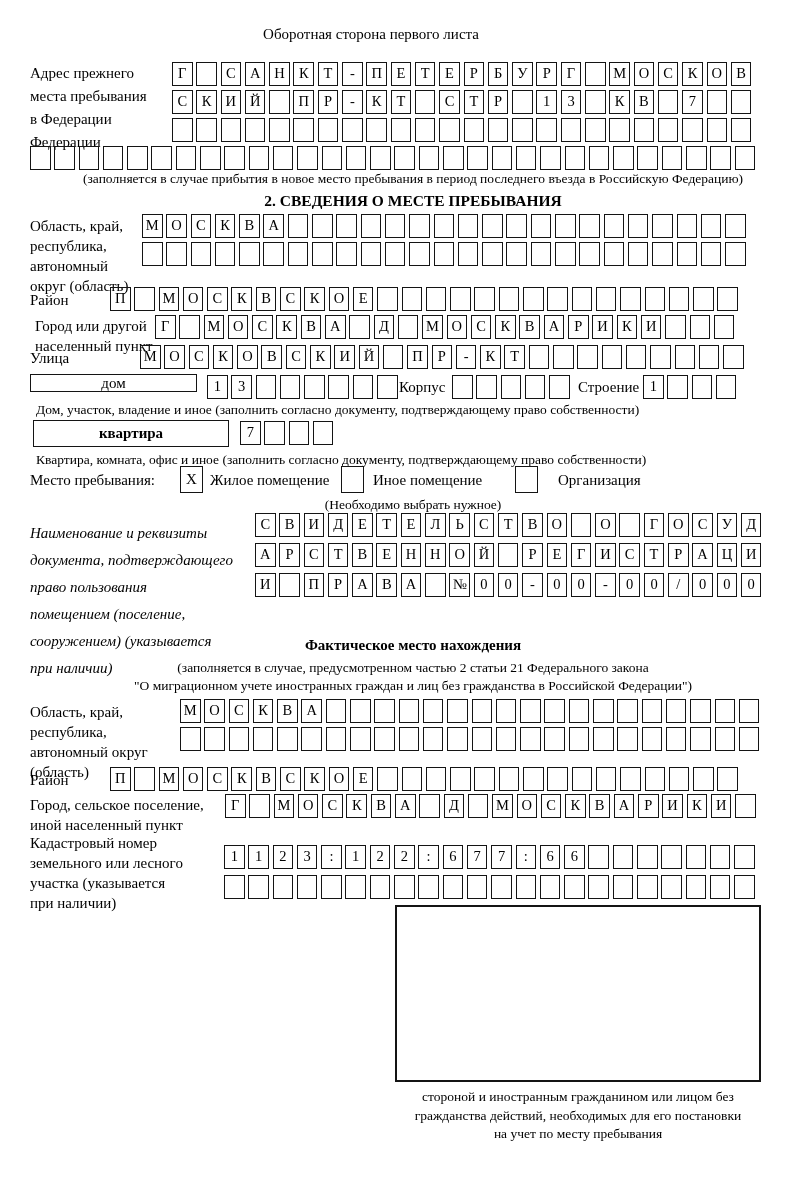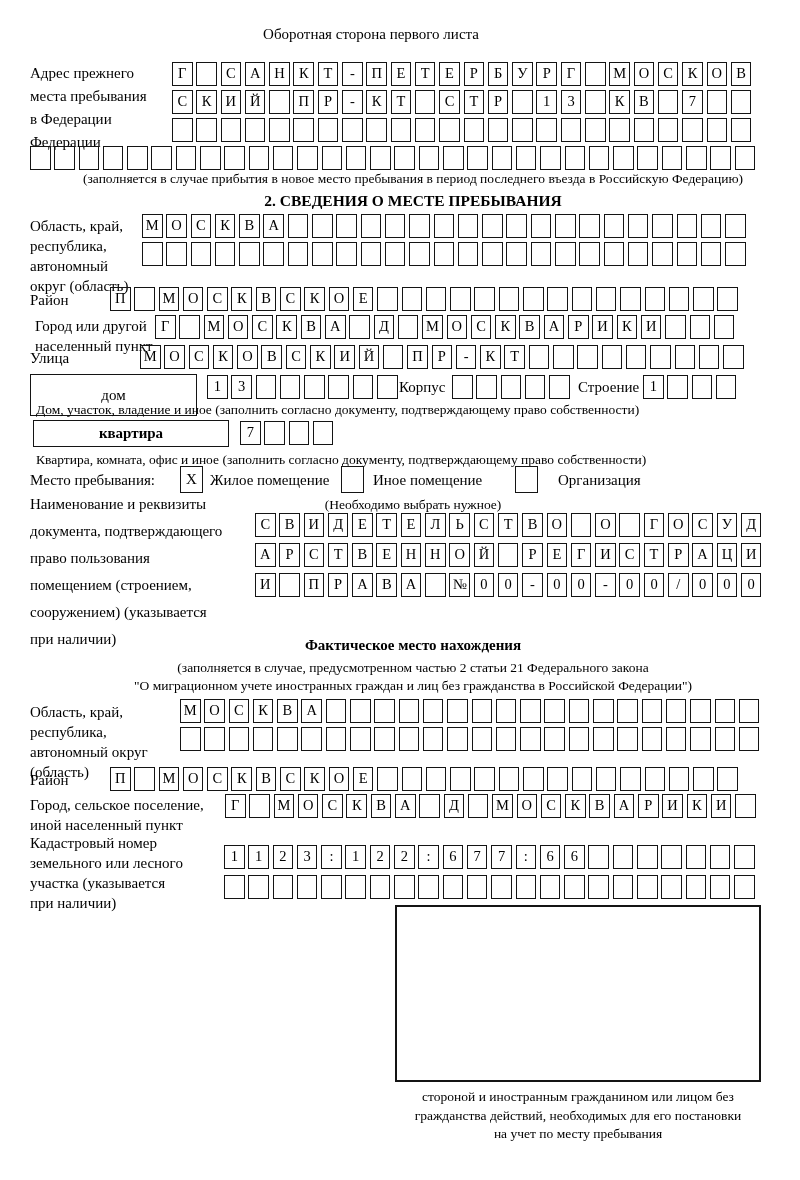--- a/index.html
+++ b/index.html
@@ -307,21 +307,21 @@
     <span class="cbox"></span>
     <span class="cbox"></span>
     <span class="cbox"></span>
     <span class="cbox"></span>
     <span class="cbox"></span>
     <span class="cbox"></span>
     <span class="cbox"></span>
     <span class="cbox"></span>
   </div>
 
-<div class="longbox" style="top:374px; left:30px; width:167px; height:42px;">дом</div>
+<div class="longbox" style="top:374px; left:30px; width:167px; height:18px;">дом</div>
 <div class="boxrow" style="top:375px; left:207px;">
     <span class="cbox">1</span>
     <span class="cbox">3</span>
     <span class="cbox"></span>
     <span class="cbox"></span>
     <span class="cbox"></span>
     <span class="cbox"></span>
     <span class="cbox"></span>
     <span class="cbox"></span>
   </div>
@@ -353,25 +353,25 @@
 
 <div class="abs lbl" style="top:470px; left:30px;">Место пребывания:</div>
 <div class="chk" style="top:466px; left:180px;">X</div>
 <div class="abs lbl" style="top:470px; left:210px;">Жилое помещение</div>
 <div class="chk" style="top:466px; left:341px;"></div>
 <div class="abs lbl" style="top:470px; left:373px;">Иное помещение</div>
 <div class="chk" style="top:466px; left:515px;"></div>
 <div class="abs lbl" style="top:470px; left:558px;">Организация</div>
 <div class="abs note center" style="top:497px;">(Необходимо выбрать нужное)</div>
 
-<div class="abs lbl" style="top:491px; left:30px; line-height:27px;">
+<div class="abs lbl" style="top:520px; left:30px; line-height:27px;font-style:italic;">
   <span class="ln">Наименование и реквизиты</span>
   <span class="ln">документа, подтверждающего</span>
   <span class="ln">право пользования</span>
-  <span class="ln">помещением (строением,</span>
+  <span class="ln">помещением (поселение,</span>
   <span class="ln">сооружением) (указывается</span>
   <span class="ln">при наличии)</span>
 </div>
 <div class="boxrow" style="top:513px; left:255px;">
     <span class="cbox">С</span>
     <span class="cbox">В</span>
     <span class="cbox">И</span>
     <span class="cbox">Д</span>
     <span class="cbox">Е</span>
     <span class="cbox">Т</span>

